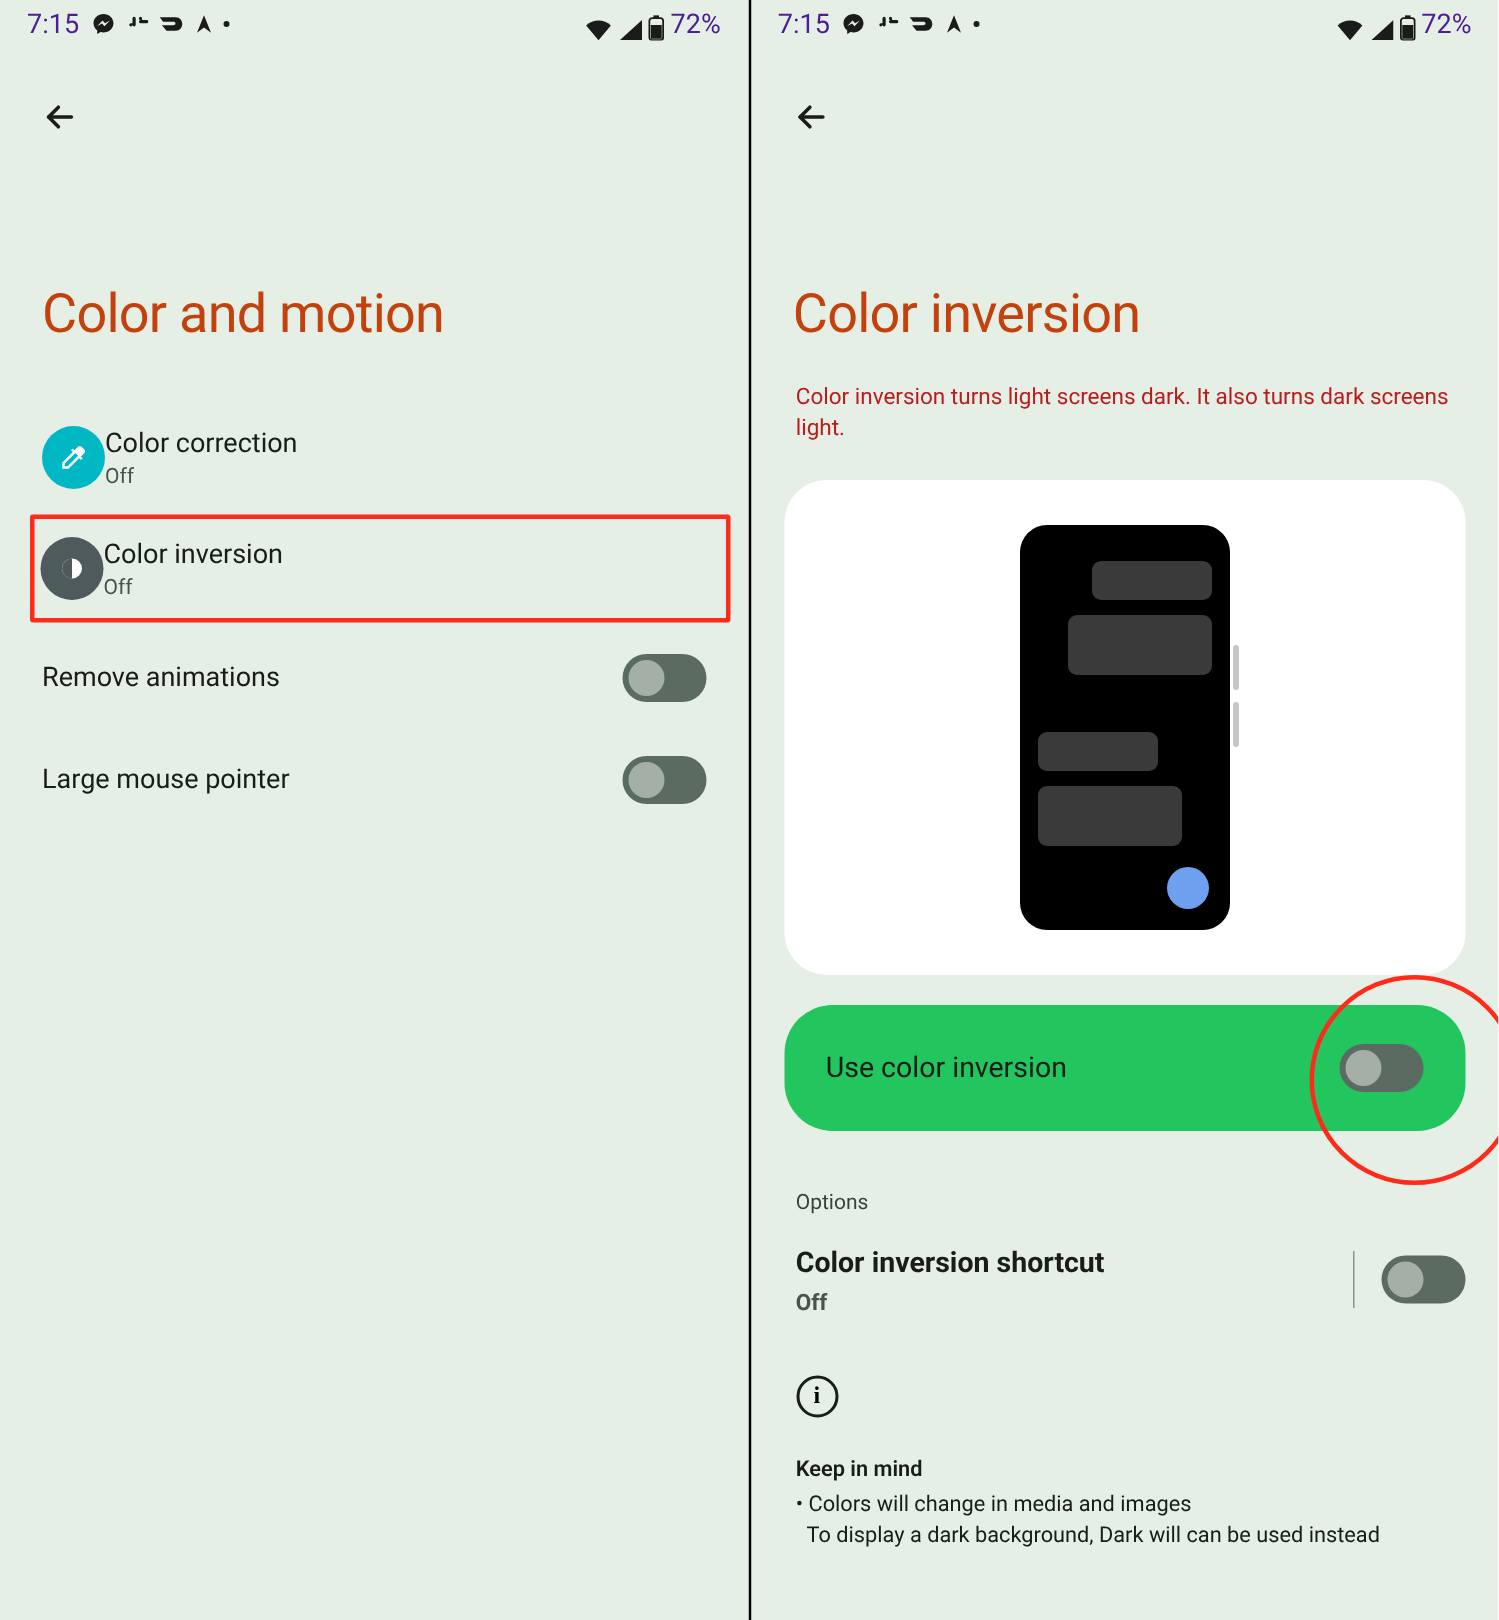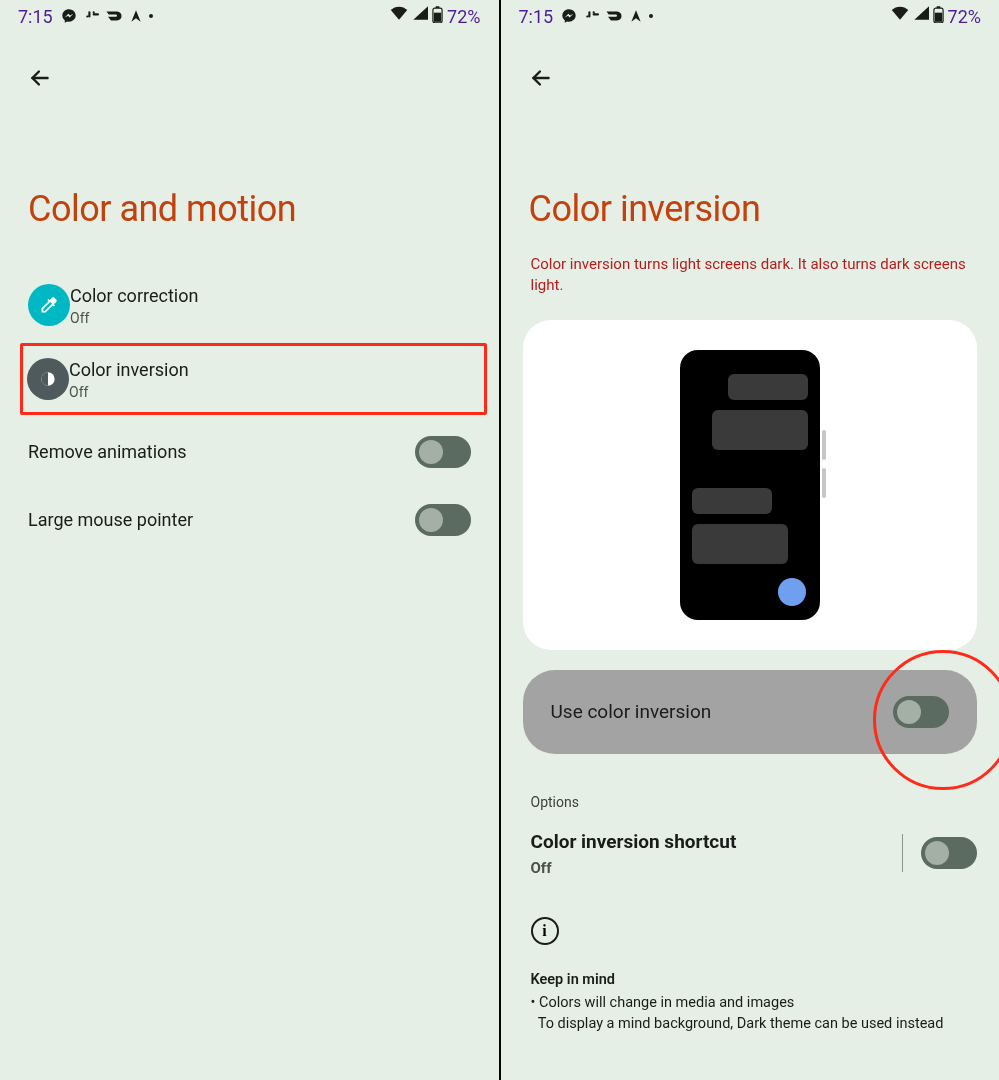--- a/index.html
+++ b/index.html
@@ -29,21 +29,21 @@
     height: 28px;
     padding: 4px 18px 0 18px;
     display: flex;
     justify-content: space-between;
     align-items: center;
     font-size: 18px;
     color: #4c1d95;
     font-weight: 400;
   }
   .status-left { display: flex; align-items: center; gap: 8px; }
-  .status-right { display: flex; align-items: flex-start; gap: 4px; }
+  .status-right { display: flex; align-items: flex-end; gap: 4px; }
   .status-icons { display: flex; gap: 6px; align-items: center; }
   .status-icons svg, .status-right svg { display: block; }
   .dot { width:4px; height:4px; background:#1a1c1a; border-radius:50%; display:inline-block; }
   
   .back-row { padding: 30px 20px 0 20px; }
   .back-btn { width: 40px; height: 40px; display:flex; align-items:center; justify-content:center; }
   
   .page-title {
     font-size: 36px;
     font-weight: 400;
@@ -118,21 +118,21 @@
     position:absolute; bottom:14px; right:14px;
   }
   .phone-mock::after{
     content:""; position:absolute; right:-6px; top:80px; width:4px; height:30px; background:#c6c6c6; border-radius:2px;
   }
   .phone-mock::before{
     content:""; position:absolute; right:-6px; top:118px; width:4px; height:30px; background:#c6c6c6; border-radius:2px;
   }
   .big-toggle-row {
     margin: 20px 22px 0 22px;
-    background:#a3a3a3;
+    background:#22c55e;
     border-radius: 32px;
     padding: 26px 28px;
     display:flex; align-items:center; justify-content:space-between;
   }
   .big-toggle-row .row-title { font-size: 19px; }
   .circle-highlight {
     position:absolute;
     width:140px; height:140px;
     border:3px solid #ff2a1a;
     border-radius:50%;
@@ -337,15 +337,15 @@
     </div>
   </div>
 
   <div class="info-row">
     <div class="info-icon">i</div>
   </div>
 
   <div class="keep-block">
     <div class="kt">Keep in mind</div>
     <div>• <span>Colors will change in media and images</span></div>
-    <div style="white-space:nowrap;overflow:hidden;">&nbsp;&nbsp;<span>To display a mind background, Dark theme can be used instead</span></div>
+    <div style="white-space:nowrap;overflow:hidden;">&nbsp;&nbsp;<span>To display a dark background, Dark will can be used instead</span></div>
   </div>
 </div>
 
 </body></html>

